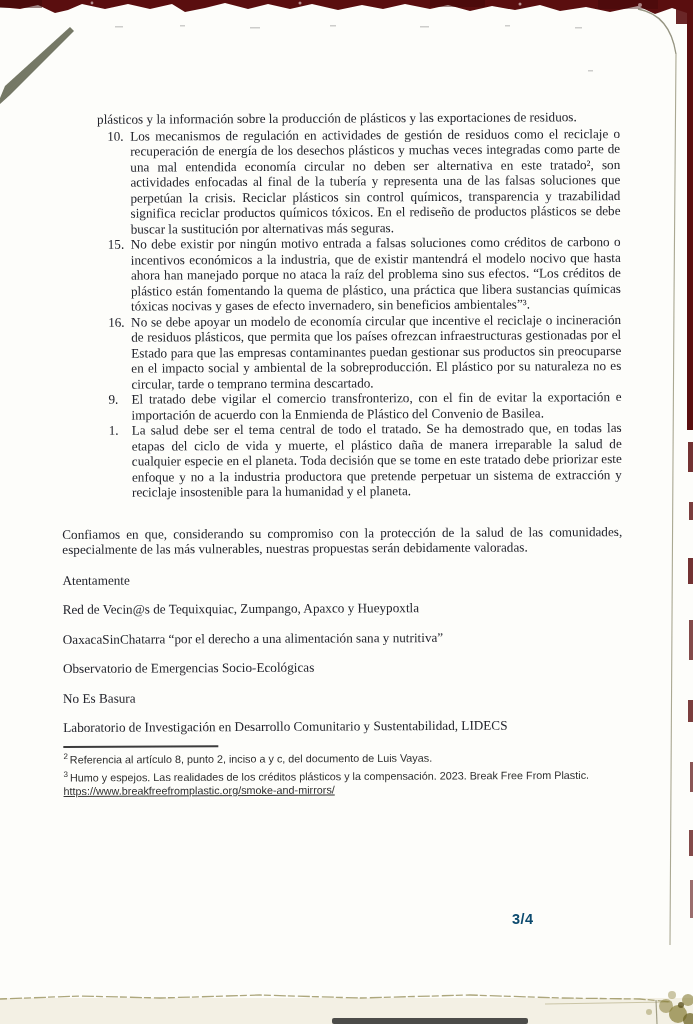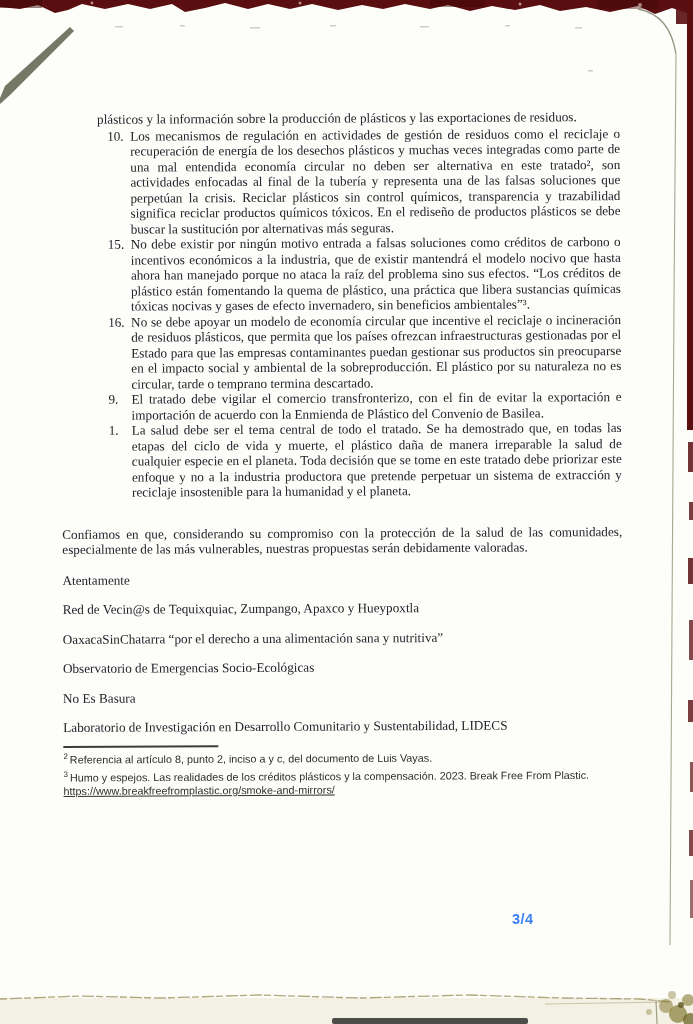--- a/index.html
+++ b/index.html
@@ -26,21 +26,21 @@
   .fn {
     font-family:"Liberation Sans", sans-serif;
     font-size:10.8px; line-height:13px; color:#2e2e2e; margin:2px 0 0 0;
   }
   .fn:first-of-type { margin-top:5px; }
   .fn sup { font-size:8px; margin-right:2px; }
   .fn-link { text-decoration:underline; }
   .page-num {
     position:absolute; left:512px; top:911px; z-index:2;
     font-family:"Liberation Sans", sans-serif; font-weight:bold;
-    font-size:14.5px; color:#3b82f6; letter-spacing:.5px;
+    font-size:14.5px; color:#0c4a6e; letter-spacing:.5px;
   }
 </style>
 </head>
 <body>
 
 <svg class="artifacts" width="693" height="1024" viewBox="0 0 693 1024">
 
   <g>
     <path fill="#5a0e0f" d="M0 0 H693 V15 L672 8 L655 14 L638 6 L610 12 L586 7 L560 11 L540 5 L515 10 L492 6 L470 11 L448 5 L430 9 L405 4 L383 9 L362 5 L338 10 L312 4 L290 9 L268 4 L248 9 L225 3 L205 8 L185 12 L172 4 L150 9 L128 4 L105 9 L82 4 L68 10 L55 13 L38 5 L20 9 L0 7 Z"></path>
     <rect x="0" y="0" width="42" height="8" fill="#3c0707" opacity="0.5"></rect>

